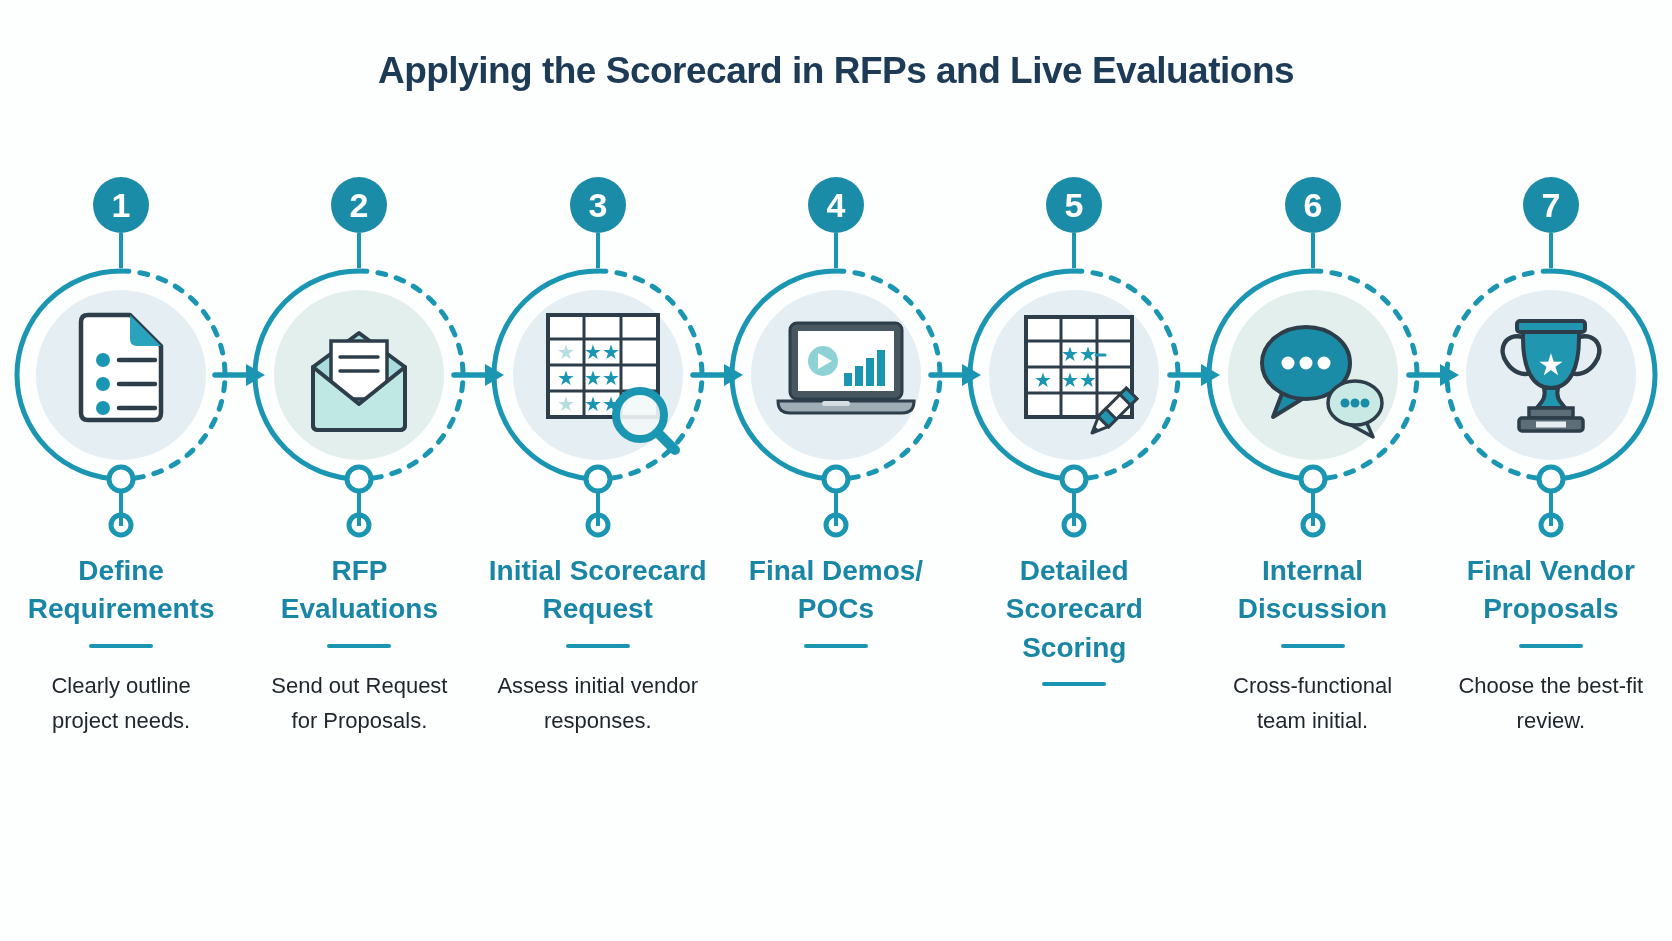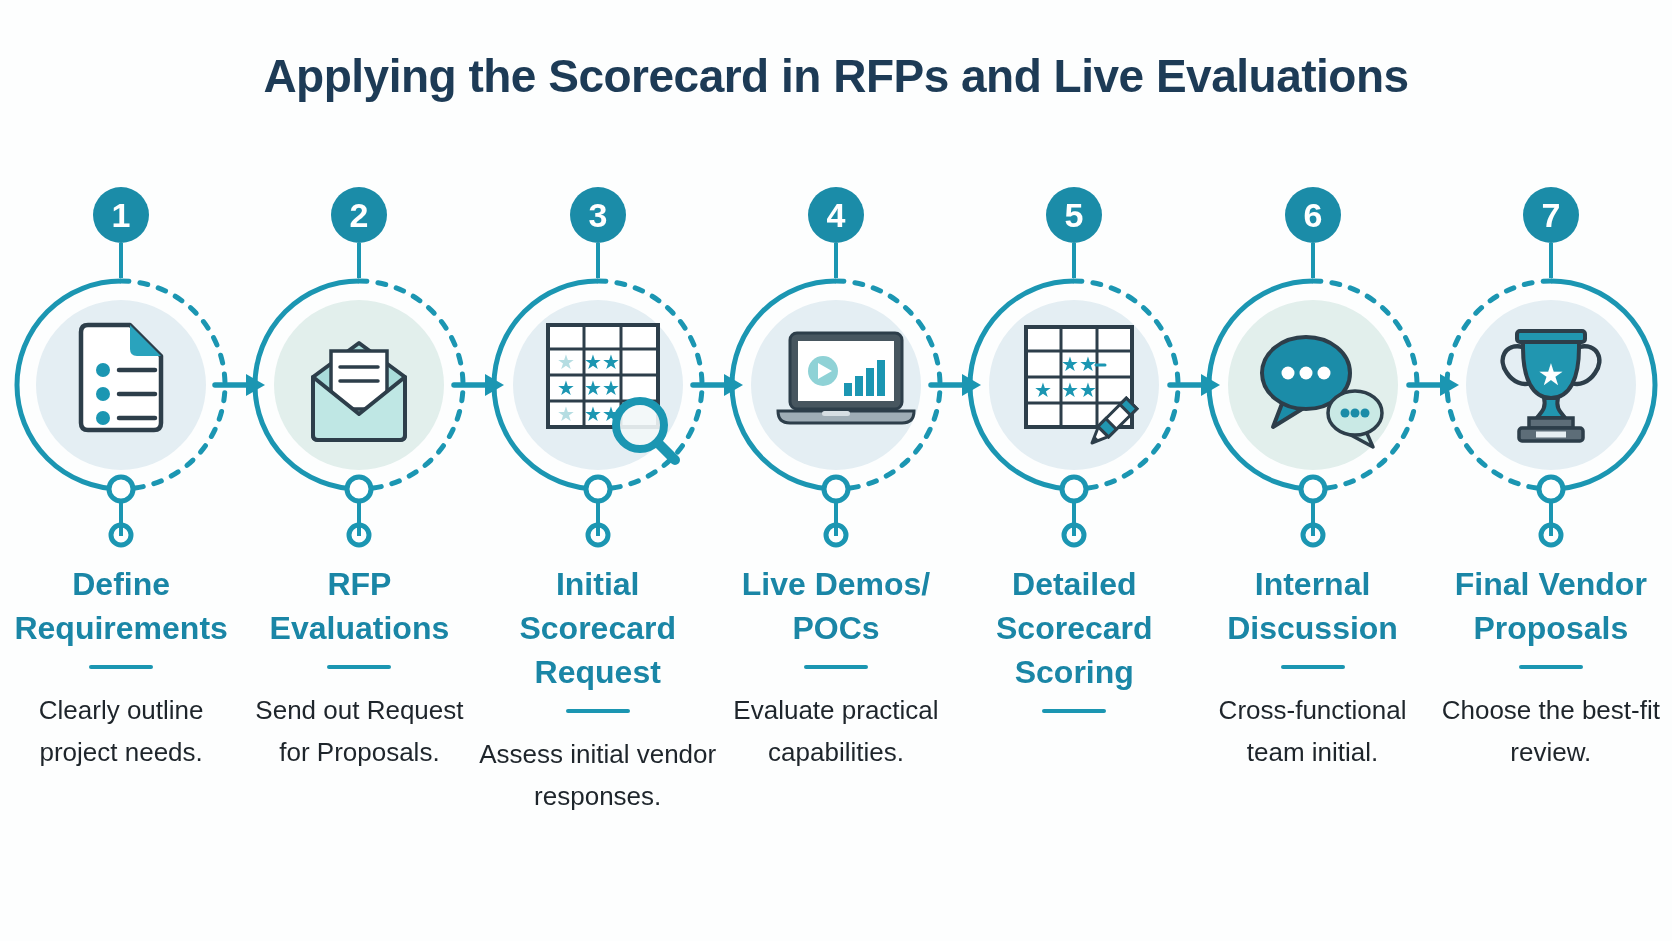--- a/index.html
+++ b/index.html
@@ -5,21 +5,21 @@
   html,body{margin:0;padding:0;}
   body{
     width:1672px;height:941px;overflow:hidden;
     background:#fdfefe;
     font-family:"Liberation Sans",sans-serif;
     -webkit-font-smoothing:antialiased;
   }
   .page-title{
     text-align:center;
     color:#1d3b56;
-    font-size:46px;
+    font-size:37px;
     font-weight:700;
     letter-spacing:-0.5px;
     margin:50px 0 0 0;
     line-height:1.15;
   }
   .steps{
     position:relative;
     display:flex;
     margin-top:82px;
     padding:0 2px;
@@ -27,34 +27,34 @@
   .step{
     flex:1 1 0;
     display:flex;
     flex-direction:column;
     align-items:center;
     text-align:center;
     min-width:0;
   }
   .motif{width:220px;height:365px;display:block;}
   .step-title{
-    font-size:32px;
+    font-size:28px;
     font-weight:700;
     color:#1a86a6;
     line-height:1.38;
     white-space:pre-line;
     margin-top:12px;
   }
   .rule{
     width:64px;height:4px;border-radius:2px;
     background:#1b96b2;
     margin:15px 0 20px 0;
   }
   .desc{
-    font-size:26px;
+    font-size:22px;
     color:#1e252b;
     line-height:1.62;
     white-space:pre-line;
   }
   .arrow{
     position:absolute;
     top:182px;
     width:56px;height:36px;
     margin-left:-28px;
   }
@@ -196,25 +196,23 @@
         <rect x="140" y="183" width="8" height="28" fill="#1b96b2"></rect>
         <rect x="151" y="175" width="8" height="36" fill="#1b96b2"></rect>
         <path d="M52,226 h136 q0,12 -12,12 h-112 q-12,0 -12,-12 z" fill="#9fadb6" class="outline" stroke-width="3"></path>
         <rect x="96" y="226" width="28" height="5" rx="2.5" fill="#d6dee3"></rect>
       </g>
       <circle class="node" cx="110" cy="304" r="12"></circle>
       <line class="stemline" x1="110" y1="316" x2="110" y2="343"></line>
       <circle class="endring" cx="110" cy="350" r="10"></circle>
       <line class="stemline" x1="110" y1="343" x2="110" y2="351" stroke-width="3"></line>
     </svg>
-    <div class="step-title">Live Demos/
+    <div class="step-title">Final Demos/
 POCs</div>
     <div class="rule"></div>
-    <div class="desc">Evaluate practical
-capabilities.</div>
   </div>
 
   <div class="step">
     <svg class="motif" viewBox="0 0 220 365">
       <circle class="badge" cx="110" cy="30" r="28"></circle>
       <text class="badge-num" x="110" y="42" text-anchor="middle">5</text>
       <line class="stemline" x1="110" y1="58" x2="110" y2="93"></line>
       <circle class="bg-blue" cx="110" cy="200" r="85"></circle>
       <path class="arc-solid" d="M110,96 A104,104 0 0 0 110,304"></path>
       <path class="arc-dash" d="M110,96 A104,104 0 0 1 110,304"></path>

